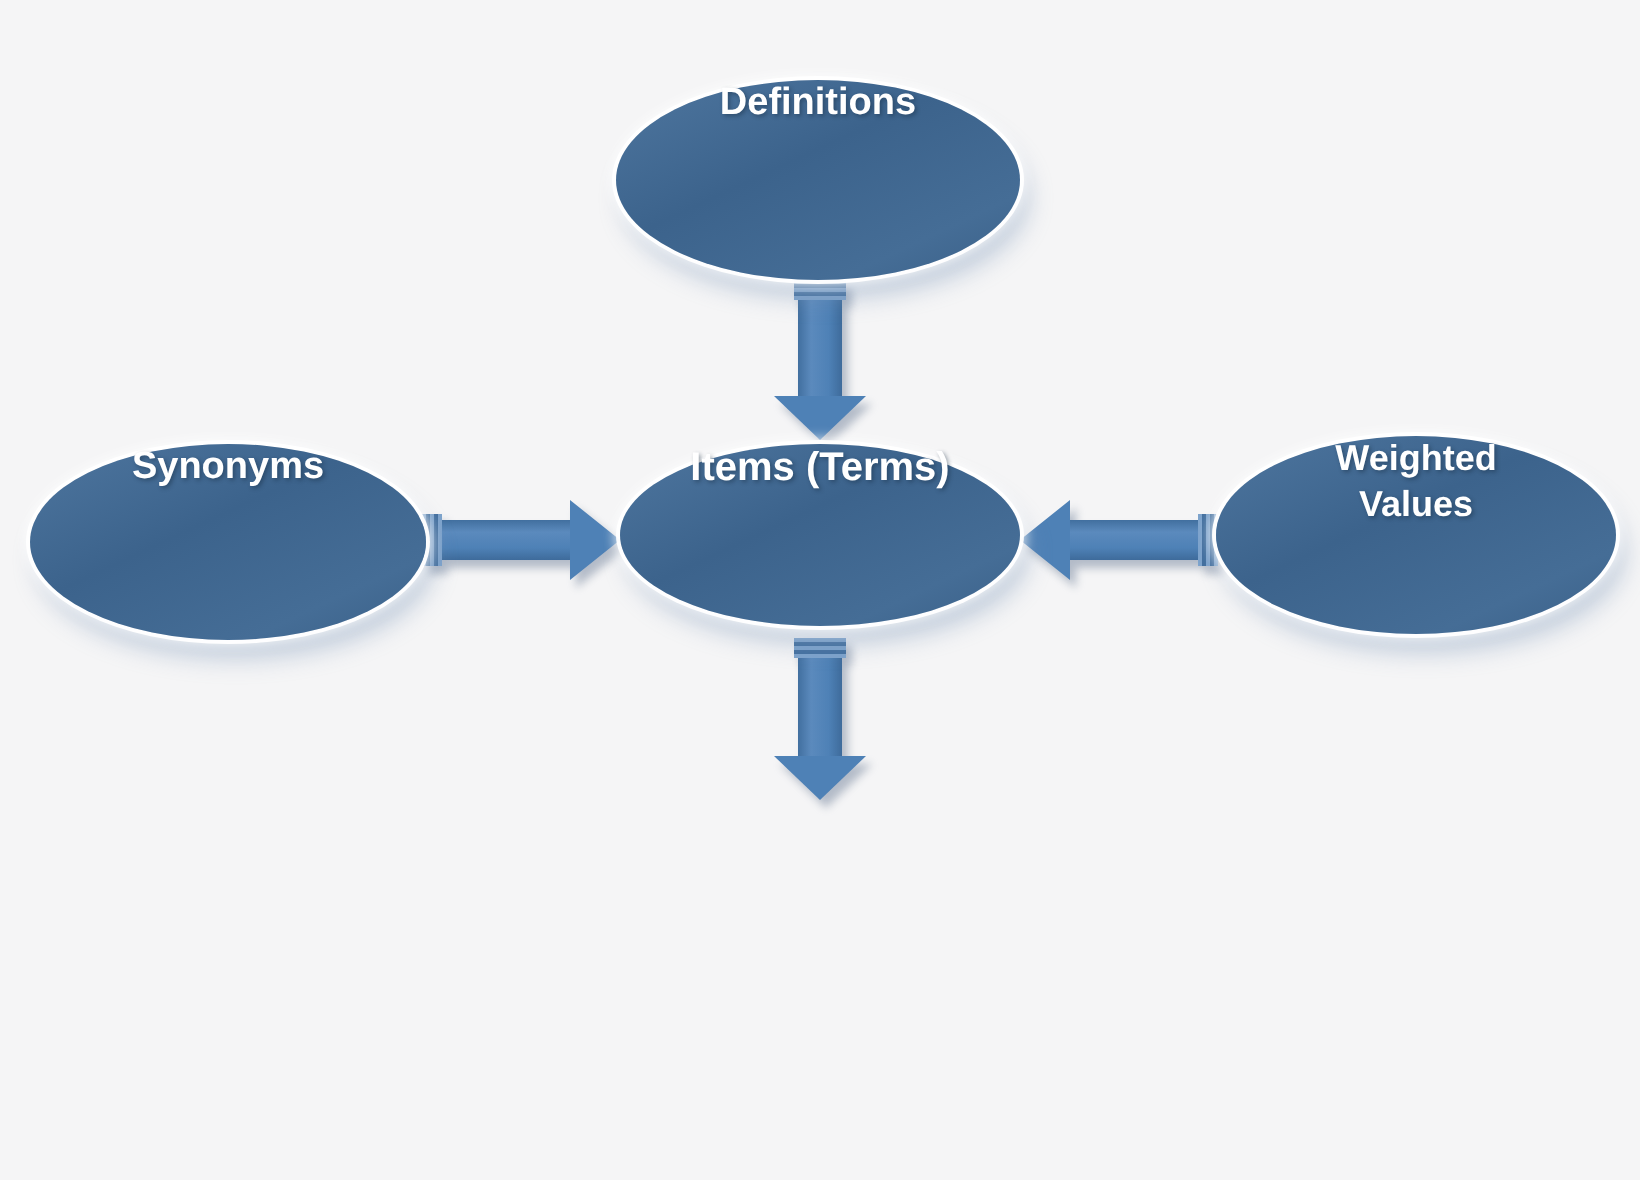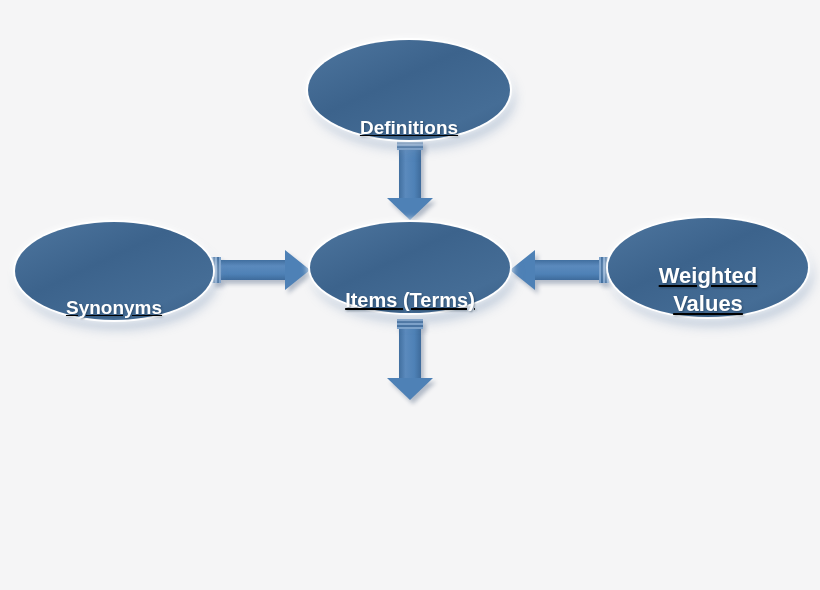--- a/index.html
+++ b/index.html
@@ -15,45 +15,44 @@
     height: 590px;
     background: #f5f5f6;
     overflow: hidden;
   }
 
   
   .node {
     position: absolute;
     border-radius: 50%;
     display: flex;
-    align-items: flex-end;
+    align-items: flex-start;
     justify-content: center;
     text-align: center;
     background: linear-gradient(155deg, #4e769f 0%, #3c638c 42%, #456d96 78%, #3a6088 100%);
     box-shadow:
       0 0 0 2px rgba(255,255,255,0.95),
       0 0 6px 3px rgba(255,255,255,0.75),
       4px 9px 12px rgba(125,150,185,0.45);
     z-index: 2;
-    text-decoration: underline;
   }
   .node .label {
     color: #ffffff;
     font-weight: bold;
     font-size: 19px;
     line-height: 1.25;
     text-shadow: 1px 1px 2px rgba(20,40,60,0.45);
   }
   .node-definitions { left: 308px; top: 40px;  width: 202px; height: 100px; }
   .node-synonyms    { left: 15px;  top: 222px; width: 198px; height: 98px;  }
   .node-items       { left: 310px; top: 222px; width: 200px; height: 91px;  }
   .node-weighted    { left: 608px; top: 218px; width: 200px; height: 99px;  }
   .node-dictionary  { left: 272px; top: 403px; width: 281px; height: 132px; }
   .node-dictionary .label, .node-items .label { font-size: 20px; }
-  .node-weighted .label { max-width: 110px; font-size: 22px; }
+  .node-weighted .label { max-width: 110px; font-size: 18px; }
 
   
   .arrow {
     position: absolute;
     z-index: 1;
     filter: drop-shadow(3px 4px 2px rgba(100,118,145,0.45));
   }
   .arrow-vert {
     display: flex;
     flex-direction: column;

